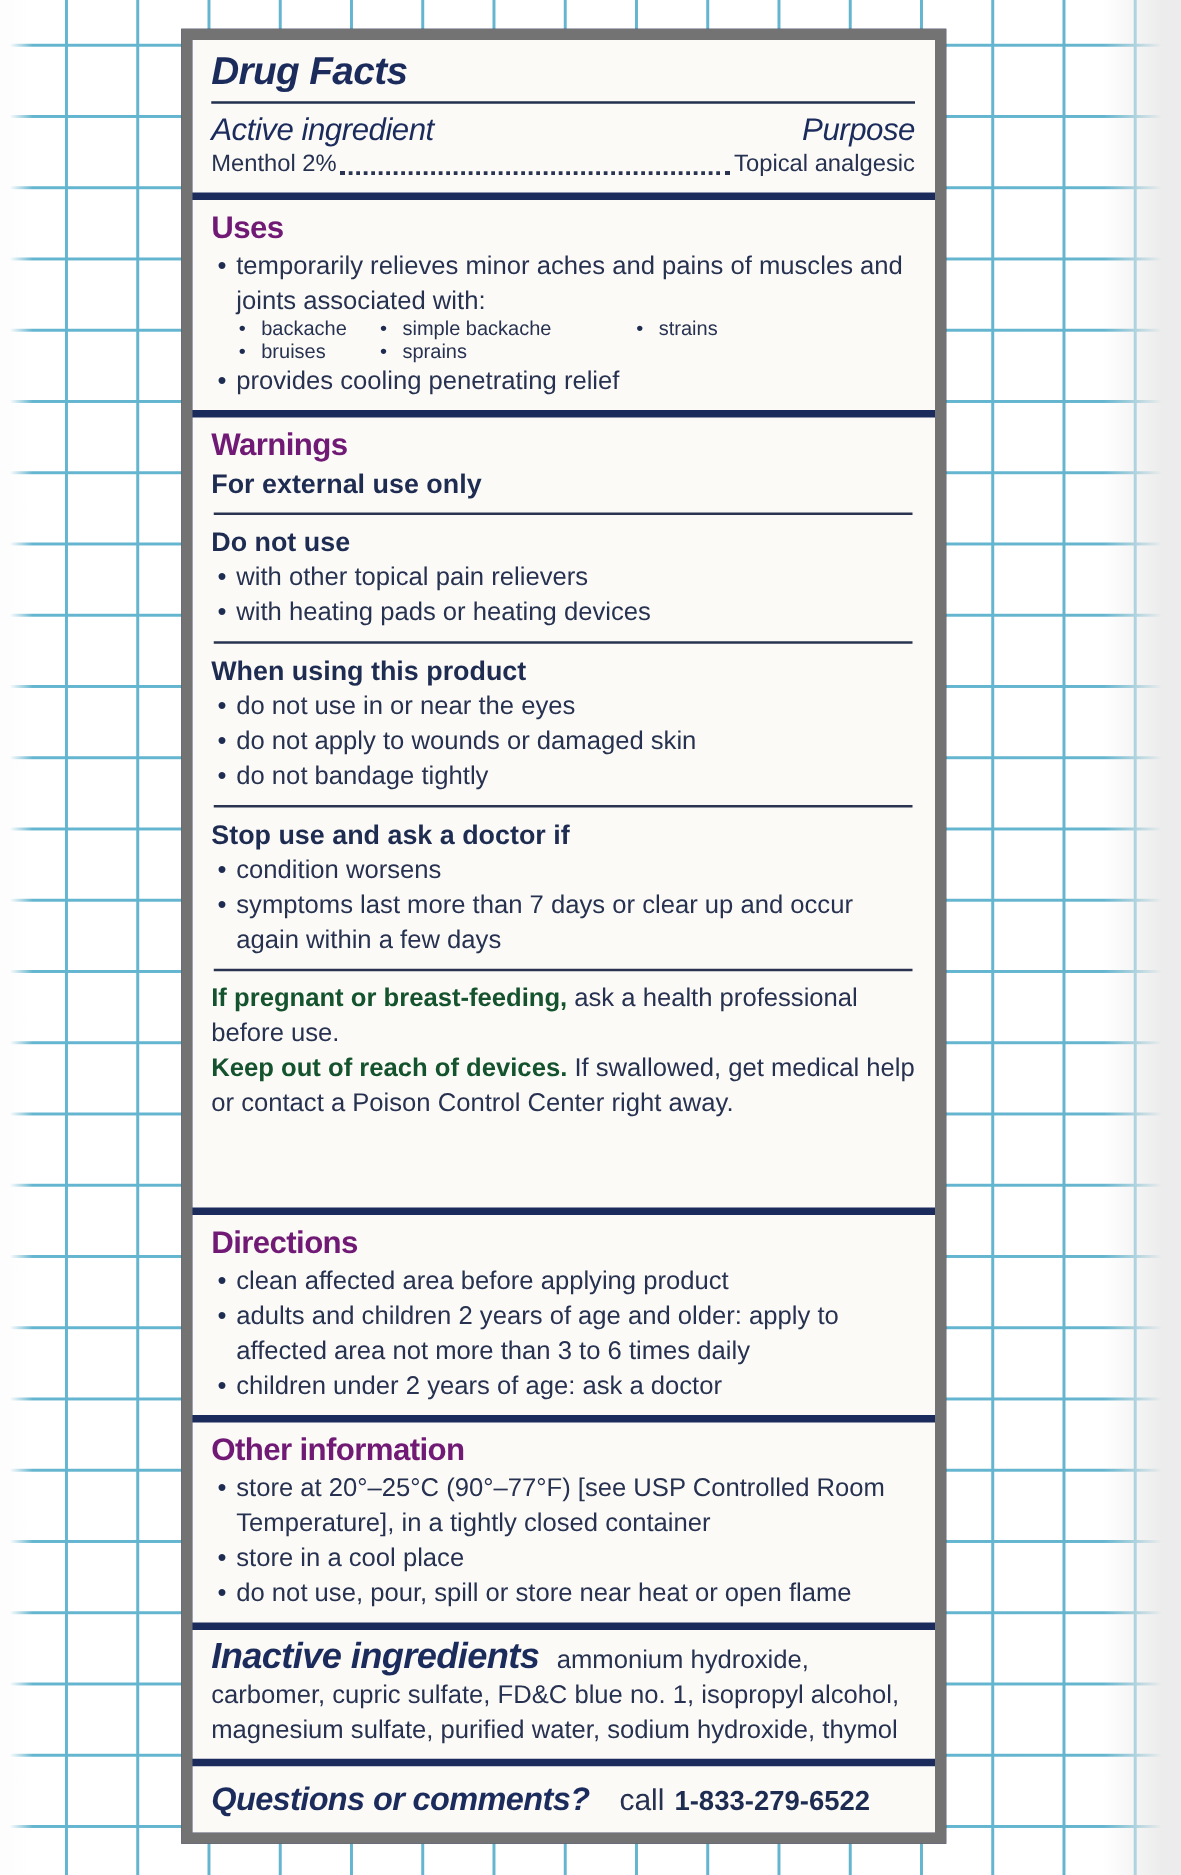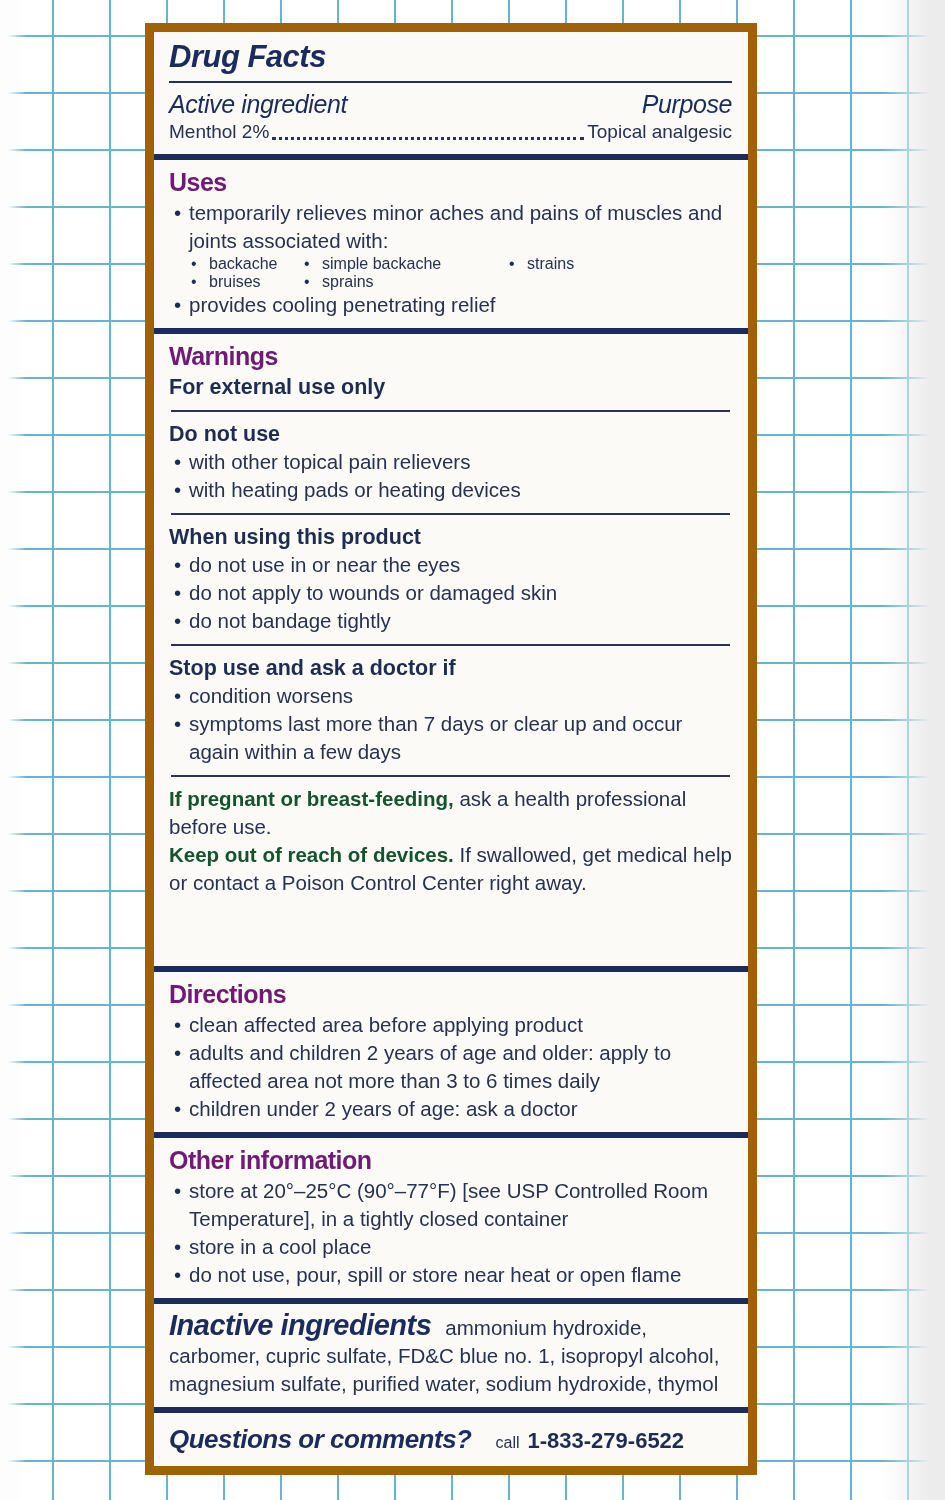--- a/index.html
+++ b/index.html
@@ -29,21 +29,21 @@
   .fade-left {
     position: absolute; top: 0; left: 0; width: 26px; height: 100%;
     background: linear-gradient(to left, rgba(255,255,255,0) 0%, #fdfdfd 70%);
   }
 
   
   .label {
     position: absolute; left: 145px; top: 23px;
     width: 612px; height: 1452px;
     background: #1b2b5c;
-    border: 9px solid #a16207;
+    border: 9px solid #737373;
     display: flex; flex-direction: column; gap: 6px; justify-content: space-between;
   }
   .sec {
     background: #fbfaf6;
     padding: 7px 16px 9px 15px;
     flex: 0 0 auto;
   }
   .sec-warnings { flex: 1 1 auto; }
 
   .h-title {
@@ -94,21 +94,21 @@
     font-size: 29px; font-weight: bold; font-style: italic;
     color: #1b2b5c; letter-spacing: -0.5px; margin-right: 14px;
     line-height: 1;
   }
 
   .q-row { display: flex; align-items: baseline; padding: 4px 0 2px 0; }
   .q-head {
     font-size: 26px; font-weight: bold; font-style: italic;
     color: #1b2b5c; letter-spacing: -0.5px;
   }
-  .q-call { font-size: 16px; margin-left: 24px; color: #273150; }
+  .q-call { font-size: 24px; margin-left: 24px; color: #273150; }
   .q-phone { font-size: 22px; font-weight: bold; color: #1e2c52; margin-left: 8px; }
 </style>
 </head>
 <body>
 
 <div class="grid"></div>
 <div class="fade-left"></div>
 <div class="fade-right"></div>
 
 <div class="label">

